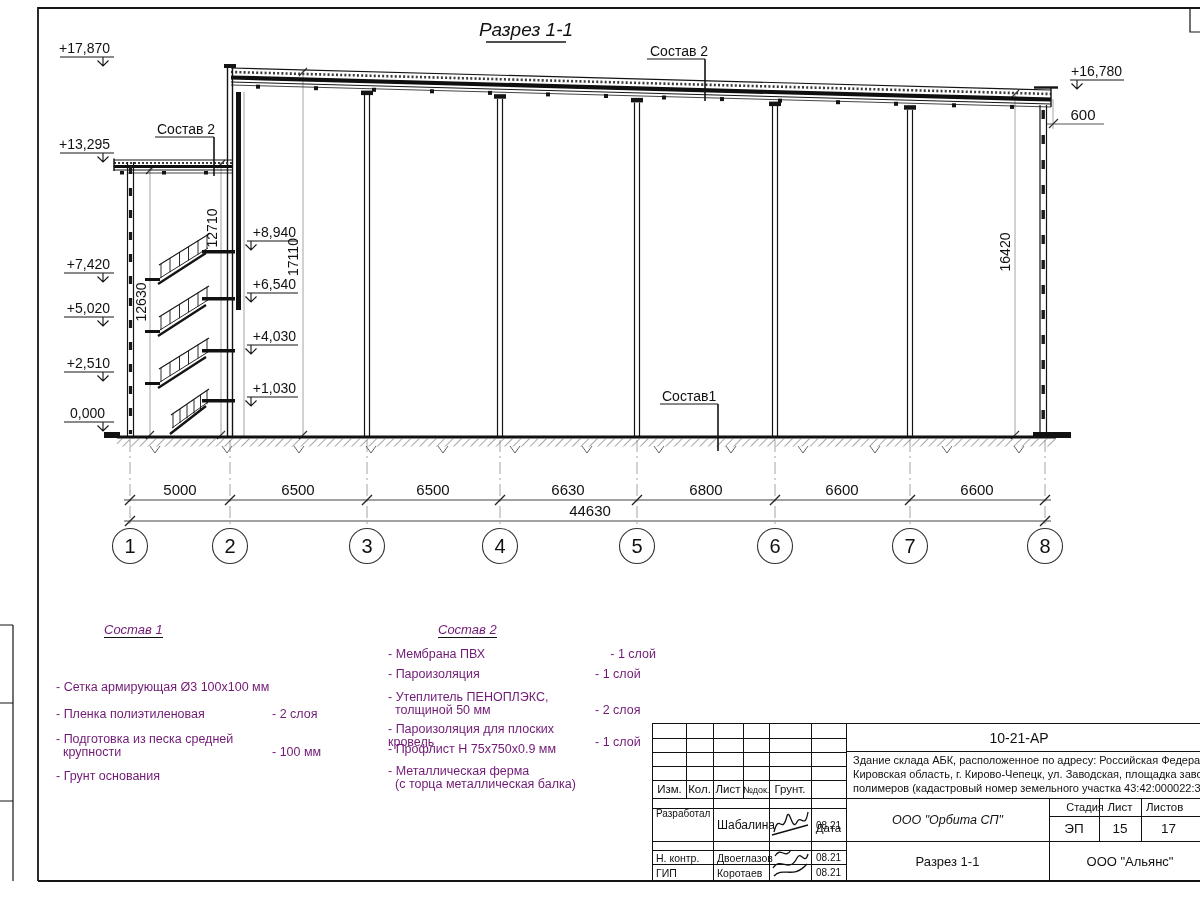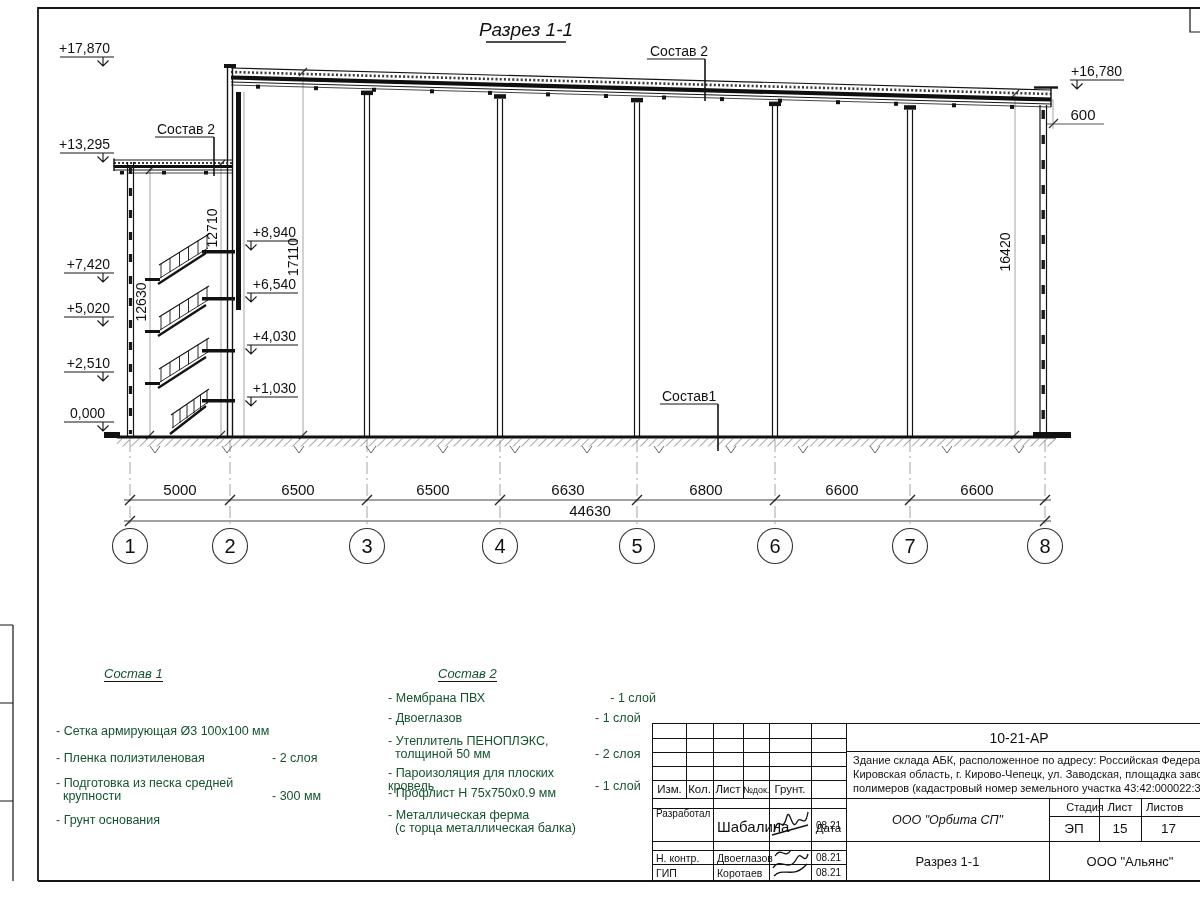--- a/index.html
+++ b/index.html
@@ -1,21 +1,21 @@
 <!DOCTYPE html>
 <html><head>
 <meta charset="utf-8">
 <style>
   html,body{margin:0;padding:0;background:#fff;}
   body{width:1200px;height:900px;position:relative;overflow:hidden;
        font-family:"Liberation Sans",sans-serif;color:#111;}
   svg text{font-family:"Liberation Sans",sans-serif;fill:#111;}
   .abs{position:absolute;}
   
-  .spec{position:absolute;font-size:12.5px;line-height:13px;color:#14532d;margin-top:44px;}
+  .spec{position:absolute;font-size:12.5px;line-height:13px;color:#701a75;}
   .spec-header{position:absolute;font-style:italic;font-size:13px;
                border-bottom:1px solid #111;padding-bottom:1px;}
   .spec-item{position:absolute;display:flex;align-items:flex-end;width:100%;}
   .spec-name{display:block;}
   .spec-val{white-space:nowrap;}
   
   .tb{position:absolute;left:652px;top:723px;width:560px;height:158px;
       border:1.6px solid #111;box-sizing:border-box;font-size:11px;}
   .vl{position:absolute;width:1.2px;background:#111;}
   .hl{position:absolute;height:1.2px;background:#111;}
@@ -310,35 +310,35 @@
   </div>
   <div class="spec-item" style="top:90px;">
     <div class="spec-name" style="width:216px;"><span>- Пленка полиэтиленовая</span></div>
     <div class="spec-val">-  2 слоя</div>
   </div>
   <div class="spec-item" style="top:115px;">
     <div class="spec-name" style="width:216px;">
       <span>- Подготовка из песка средней</span><br>
       <span style="padding-left:7px;">крупности</span>
     </div>
-    <div class="spec-val">- 300 мм</div>
+    <div class="spec-val">- 100 мм</div>
   </div>
   <div class="spec-item" style="top:152px;">
     <div class="spec-name" style="width:216px;"><span>- Грунт основания</span></div>
   </div>
 </div>
 
 <div class="spec" style="left:388px;top:618px;width:268px;height:180px;">
   <div class="spec-header" style="left:50px;top:5px;">Состав 2</div>
   <div class="spec-item" style="top:30px;gap:39px;">
     <div class="spec-name" style="width:207px;"><span>- Мембрана ПВХ</span></div>
     <div class="spec-val">- 1 слой</div>
   </div>
   <div class="spec-item" style="top:50px;">
-    <div class="spec-name" style="width:207px;"><span>- Двоеглазов</span></div>
+    <div class="spec-name" style="width:207px;"><span>- Пароизоляция</span></div>
     <div class="spec-val">- 1 слой</div>
   </div>
   <div class="spec-item" style="top:73px;">
     <div class="spec-name" style="width:207px;">
       <span>- Утеплитель ПЕНОПЛЭКС,</span><br>
       <span style="padding-left:7px;">толщиной 50 мм</span>
     </div>
     <div class="spec-val">- 2 слоя</div>
   </div>
   <div class="spec-item" style="top:105px;">
@@ -386,21 +386,21 @@
   <div class="tbc" style="left:200px;top:58px;width:420px;font-size:11px;">полимеров (кадастровый номер земельного участка 43:42:000022:3</div>
 
   <div class="tbc ctr" style="left:0;top:59px;width:33px;font-size:11.5px;">Изм.</div>
   <div class="tbc ctr" style="left:33px;top:59px;width:27px;font-size:11.5px;">Кол.</div>
   <div class="tbc ctr" style="left:60px;top:59px;width:30px;font-size:11.5px;">Лист</div>
   <div class="tbc ctr" style="left:90px;top:61px;width:26px;font-size:9px;">№док.</div>
   <div class="tbc ctr" style="left:116px;top:59px;width:42px;font-size:11.5px;">Грунт.</div>
   <div class="tbc ctr" style="left:158px;top:59px;width:35px;font-size:11.5px;margin-top:39px;">Дата</div>
 
   <div class="tbc" style="left:3px;top:84px;font-size:10px;text-align:right;">Разработал</div>
-  <div class="tbc" style="left:64px;top:94px;font-size:15px;">Шабалина</div>
+  <div class="tbc" style="left:64px;top:94px;font-size:12px;">Шабалина</div>
   <div class="tbc ctr" style="left:158px;top:96px;width:35px;font-size:10px;">08.21</div>
   <div class="tbc" style="left:3px;top:128px;font-size:10.5px;">Н. контр.</div>
   <div class="tbc" style="left:64px;top:128px;font-size:10.5px;">Двоеглазов</div>
   <div class="tbc ctr" style="left:158px;top:128px;width:35px;font-size:10px;">08.21</div>
   <div class="tbc" style="left:3px;top:143px;font-size:10.5px;">ГИП</div>
   <div class="tbc" style="left:64px;top:143px;font-size:10.5px;">Коротаев</div>
   <div class="tbc ctr" style="left:158px;top:143px;width:35px;font-size:10px;">08.21</div>
 
   <svg class="abs" style="left:116px;top:82px;" width="42" height="34" viewBox="0 0 42 34">
     <path d="M5 26 C10 6 13 30 18 10 C21 2 23 26 28 16 C32 8 36 24 39 6 M3 29 L39 19" stroke="#111" stroke-width="1.3" fill="none"></path>

